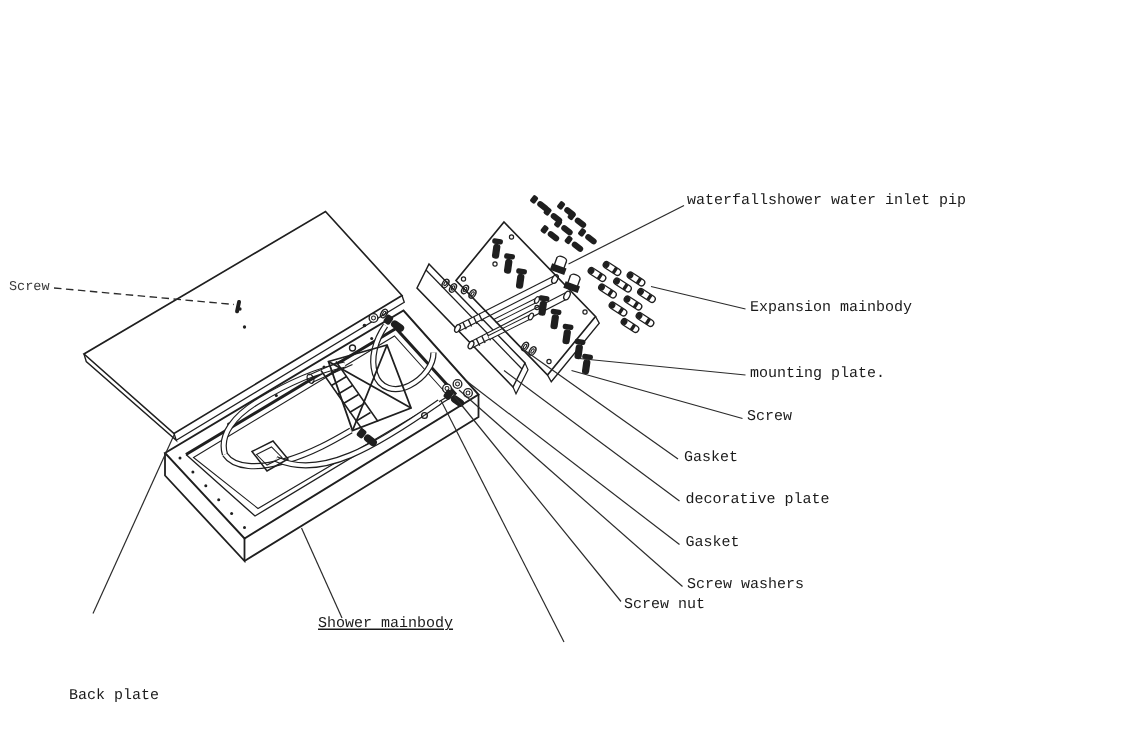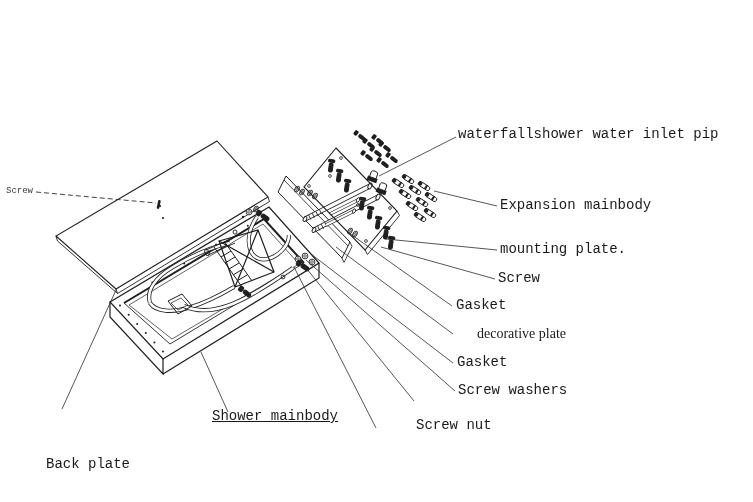--- a/index.html
+++ b/index.html
@@ -2,35 +2,35 @@
 <html><head>
 <meta charset="utf-8">
 <style>
   html,body{margin:0;padding:0;background:#fff;}
   #stage{
     position:relative;width:753px;height:502px;background:#ffffff;overflow:hidden;
     font-family:"Liberation Mono","DejaVu Sans Mono",monospace;
   }
   #artwork{position:absolute;left:0;top:0;}
   .lbl{
-    position:absolute;font-size:14px;line-height:11px;color:#1a1a1a;
+    position:absolute;font-size:10px;line-height:11px;color:#1a1a1a;
     white-space:pre;letter-spacing:0px;
   }
   .lbl.small{font-size:9px;color:#3a3a3a;}
   
   .lbl-screw-left{left:6px;top:186px;}
   .lbl-waterfall{left:458px;top:129px;}
   .lbl-expansion{left:500px;top:200px;}
   .lbl-mounting{left:500px;top:244px;}
   .lbl-screw-right{left:498px;top:273px;}
   .lbl-gasket-1{left:456px;top:300px;}
-  .lbl-decorative{left:477px;top:328px;font-family:Liberation Serif, serif;}
+  .lbl-decorative{left:457px;top:328px;}
   .lbl-gasket-2{left:457px;top:357px;}
   .lbl-spring{left:458px;top:385px;}
-  .lbl-screw-nut{left:416px;top:420px;}
+  .lbl-screw-nut{left:416px;top:398px;}
   .lbl-rainfall{left:377px;top:427px;}
   .lbl-back-plate{left:46px;top:411px;margin-top:48px;}
   .lbl-mainbody{left:212px;top:411px;text-decoration:underline;}
 </style>
 </head>
 <body>
 
 <div id="stage">
 
   <svg id="artwork" width="753" height="502" viewBox="0 0 753 502">

